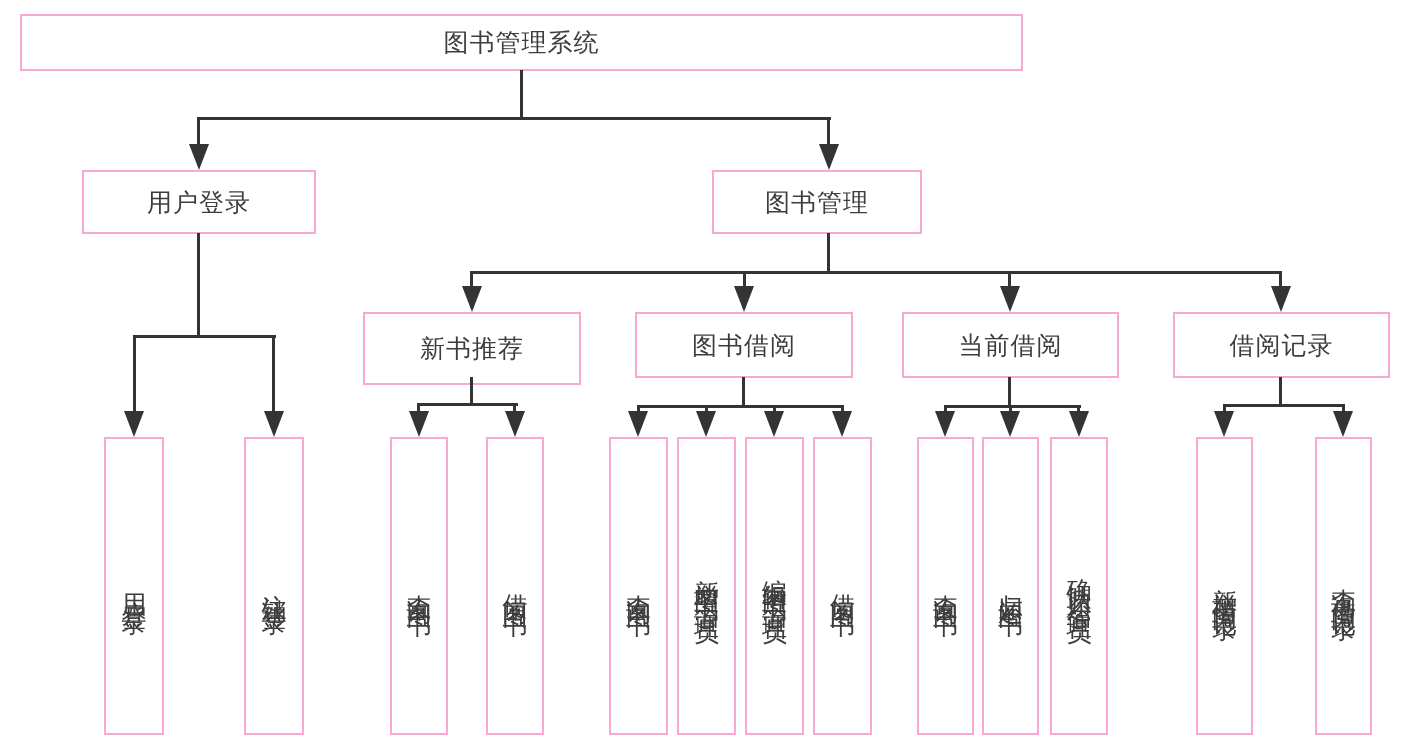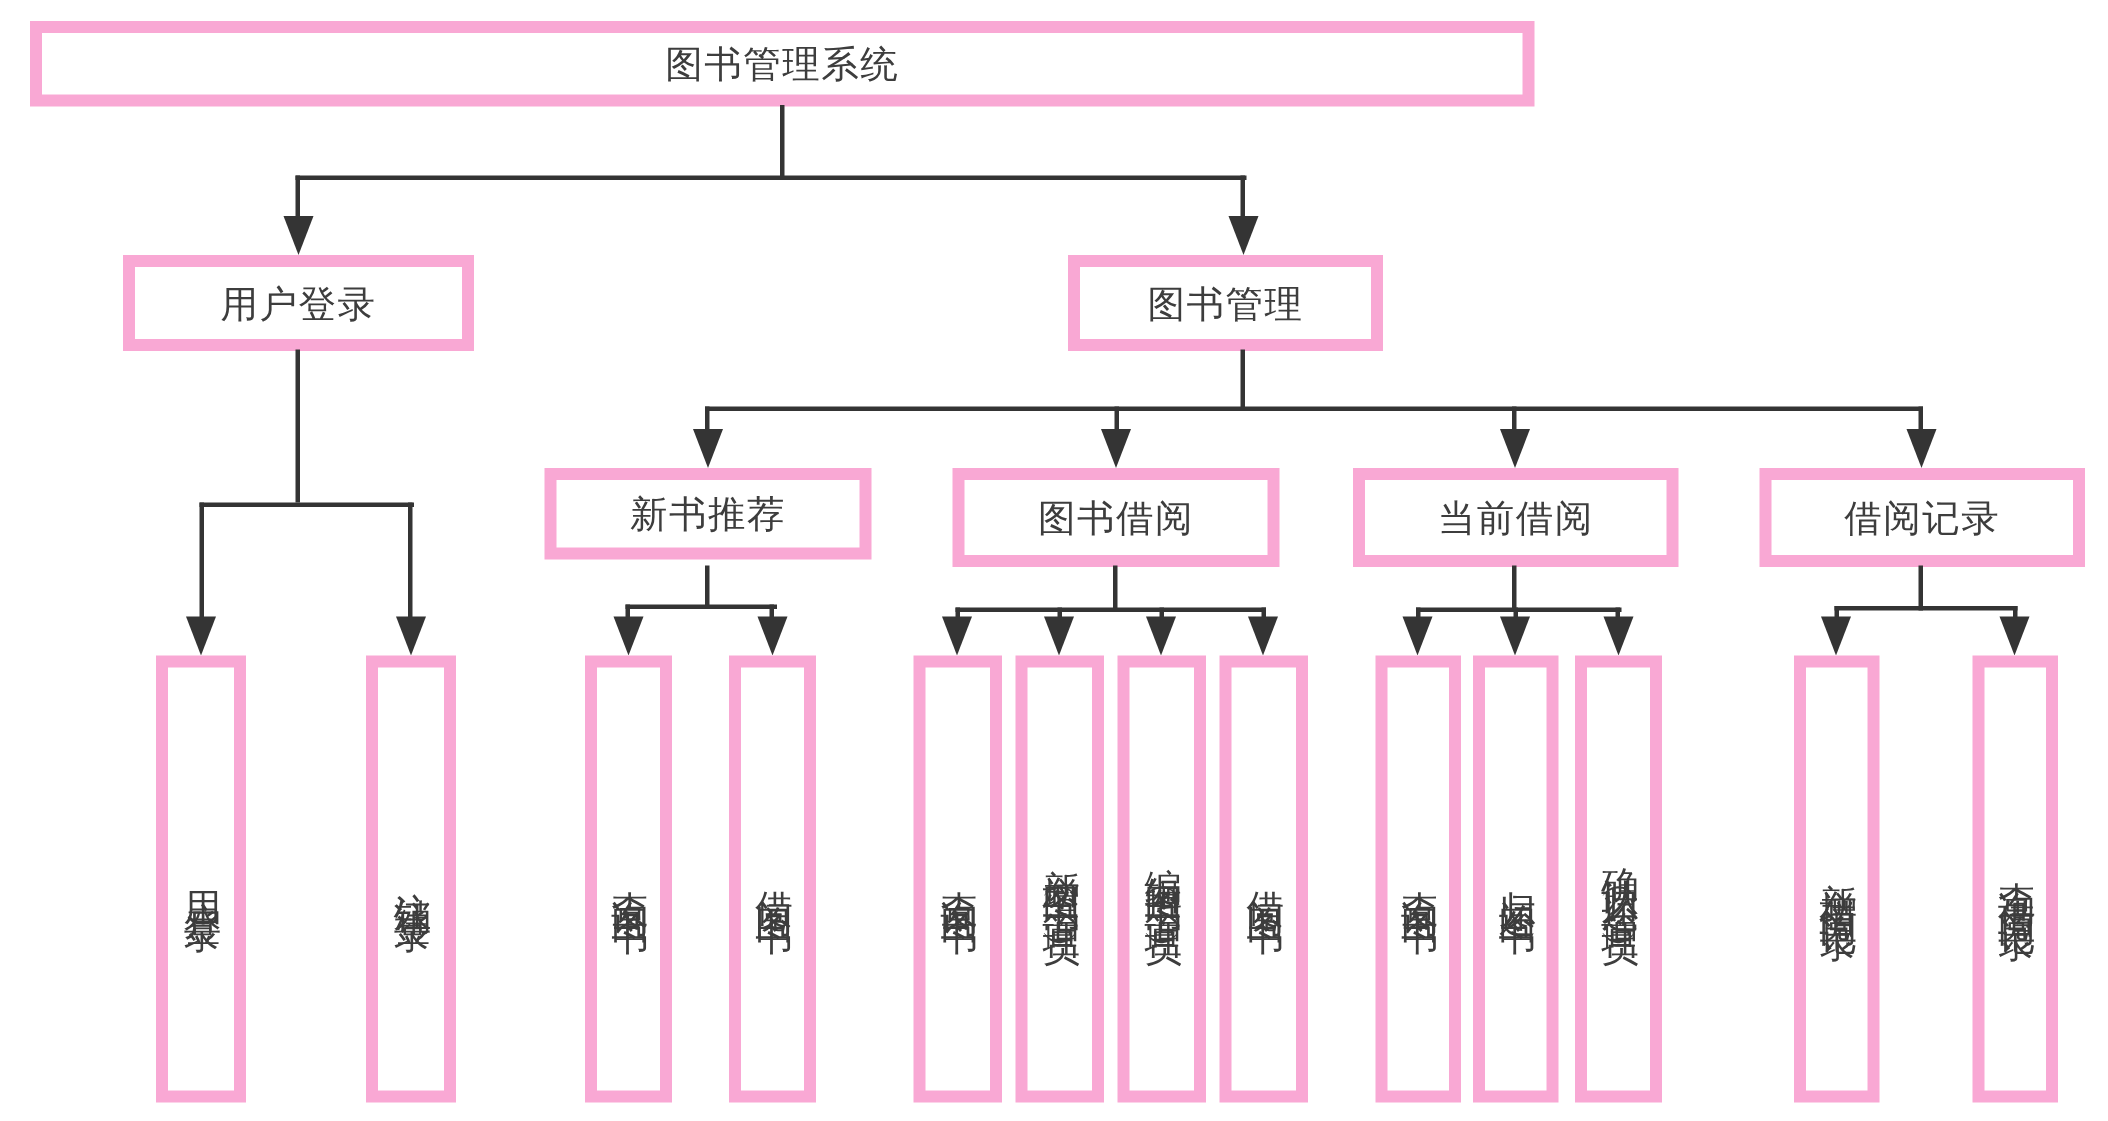--- a/index.html
+++ b/index.html
@@ -1,21 +1,21 @@
 <!DOCTYPE html>
 <html><head>
 <meta charset="utf-8">
 <style>
   html,body{margin:0;padding:0;background:#ffffff;}
   .canvas{
     position:relative;width:1405px;height:747px;background:#ffffff;overflow:hidden;
     font-family:"Liberation Sans","DejaVu Sans",sans-serif;
   }
   .box{
-    position:absolute;background:#ffffff;border:8px solid #f9a8d4;box-sizing:border-box;
+    position:absolute;background:#ffffff;border:2px solid #f9a8d4;box-sizing:border-box;
     display:flex;align-items:center;justify-content:center;color:#3d3d3d;
   }
   .hbox{font-size:25px;letter-spacing:1px;white-space:nowrap;}
   .vbox{
     font-size:25px;
     writing-mode:vertical-rl;text-orientation:mixed;
     letter-spacing:6px;line-height:1;
   }
   .vl{position:absolute;width:3px;background:#343434;}
   .hl{position:absolute;height:3px;background:#343434;}
@@ -57,21 +57,21 @@
   <div class="hl" style="left:470px;top:271px;width:812px;"></div>
   <div class="vl" style="left:470px;top:271px;height:17px;"></div>
   <div class="arr" style="left:462px;top:286px;"></div>
   <div class="vl" style="left:743px;top:271px;height:17px;"></div>
   <div class="arr" style="left:734px;top:286px;"></div>
   <div class="vl" style="left:1008px;top:271px;height:17px;"></div>
   <div class="arr" style="left:1000px;top:286px;"></div>
   <div class="vl" style="left:1279px;top:271px;height:17px;"></div>
   <div class="arr" style="left:1271px;top:286px;"></div>
 
-  <div class="box hbox" style="left:363px;top:312px;width:218px;height:61px;">新书推荐</div>
+  <div class="box hbox" style="left:363px;top:312px;width:218px;height:73px;">新书推荐</div>
   <div class="box hbox" style="left:902px;top:312px;width:217px;height:66px;">当前借阅</div>
   <div class="box hbox" style="left:635px;top:312px;width:218px;height:66px;">图书借阅</div>
   <div class="box hbox" style="left:1173px;top:312px;width:217px;height:66px;">借阅记录</div>
 
   <div class="vl" style="left:470px;top:377px;height:28px;"></div>
   <div class="hl" style="left:417px;top:403px;width:101px;"></div>
   <div class="vl" style="left:417px;top:403px;height:10px;"></div>
   <div class="arr" style="left:409px;top:411px;"></div>
   <div class="vl" style="left:513px;top:403px;height:10px;"></div>
   <div class="arr" style="left:505px;top:411px;"></div>

